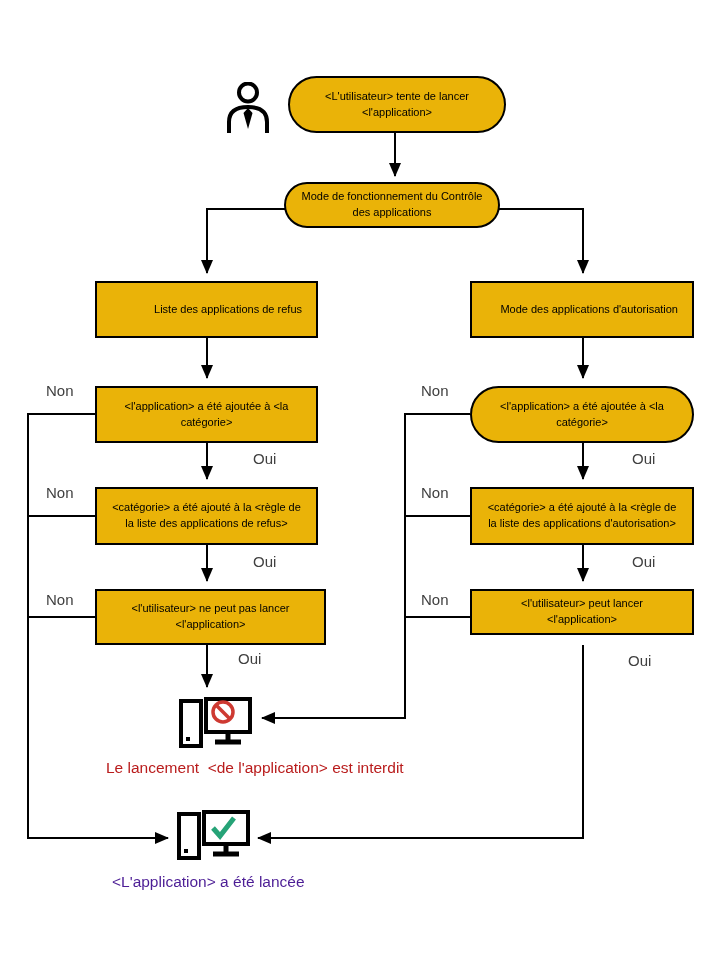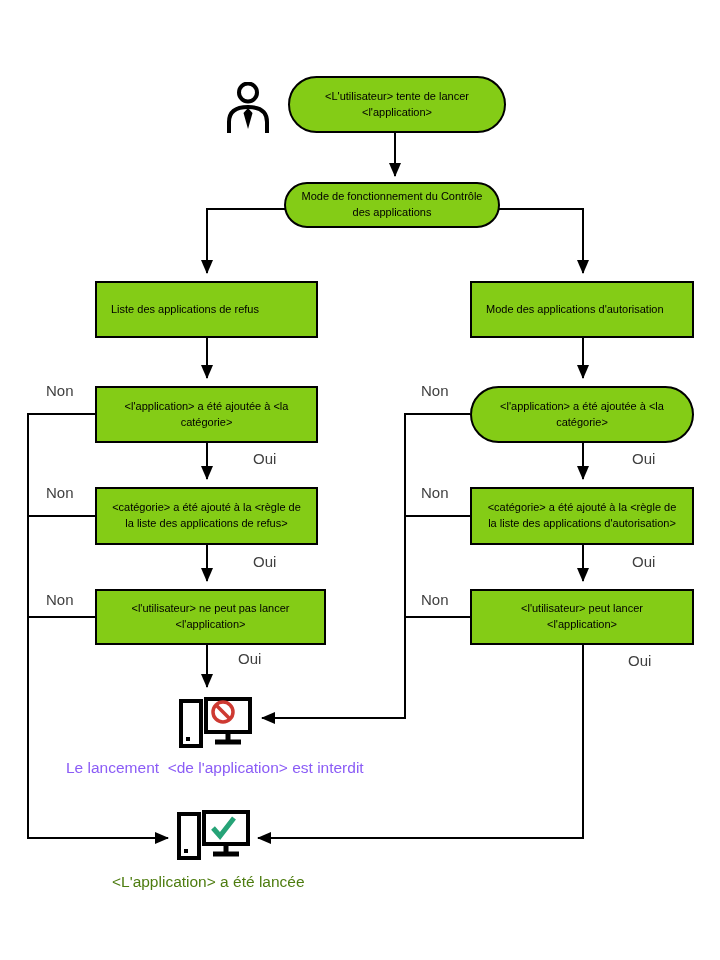--- a/index.html
+++ b/index.html
@@ -2,29 +2,29 @@
 <html><head>
 <meta charset="utf-8">
 <style>
   html,body{margin:0;padding:0;background:#fff;}
   #canvas{
     position:relative;width:720px;height:960px;background:#ffffff;
     font-family:"Liberation Sans", sans-serif;color:#000;overflow:hidden;
   }
   #connectors{position:absolute;left:0;top:0;width:720px;height:960px;}
   .node{
-    position:absolute;box-sizing:border-box;border:2px solid #000;background:#84cc16;
-    display:flex;align-items:center;justify-content:flex-start;text-align:center;
+    position:absolute;box-sizing:border-box;border:2px solid #000;background:#eab308;
+    display:flex;align-items:center;justify-content:flex-end;text-align:center;
     font-size:11px;line-height:1.45;padding:4px 14px;
   }
   .stadium{border-radius:29px;}
   .lbl{position:absolute;font-size:15px;color:#404040;}
   .outcome{position:absolute;font-size:15.5px;white-space:pre-wrap;}
-  #blocked-text{color:#8b5cf6;}
-  #launched-text{color:#4d7c0f;}
+  #blocked-text{color:#b91c1c;margin-left:40px;}
+  #launched-text{color:#4c1d95;}
   .icon{position:absolute;}
 </style>
 </head>
 <body>
 
 <div id="canvas">
 
   <svg id="connectors" viewBox="0 0 720 960" xmlns="http://www.w3.org/2000/svg">
     <defs>
       <marker id="arr" markerUnits="userSpaceOnUse" markerWidth="15" markerHeight="13" refX="13" refY="6" orient="auto">
@@ -87,21 +87,21 @@
   </div>
 
   <div class="node" style="left:470px;top:487px;width:224px;height:58px">
     <span>&lt;catégorie&gt; a été ajouté à la &lt;règle de la liste des applications d'autorisation&gt;</span>
   </div>
 
   <div class="node" style="left:95px;top:589px;width:231px;height:56px">
     <span>&lt;l'utilisateur&gt; ne peut pas lancer &lt;l'application&gt;</span>
   </div>
 
-  <div class="node" style="left:470px;top:589px;width:224px;height:56px">
+  <div class="node" style="left:470px;top:589px;width:224px;height:46px">
     <span>&lt;l'utilisateur&gt; peut lancer &lt;l'application&gt;</span>
   </div>
 
   <div class="lbl" style="left:46px;top:382px">Non</div>
   <div class="lbl" style="left:46px;top:484px">Non</div>
   <div class="lbl" style="left:46px;top:591px">Non</div>
   <div class="lbl" style="left:421px;top:382px">Non</div>
   <div class="lbl" style="left:421px;top:484px">Non</div>
   <div class="lbl" style="left:421px;top:591px">Non</div>
 

